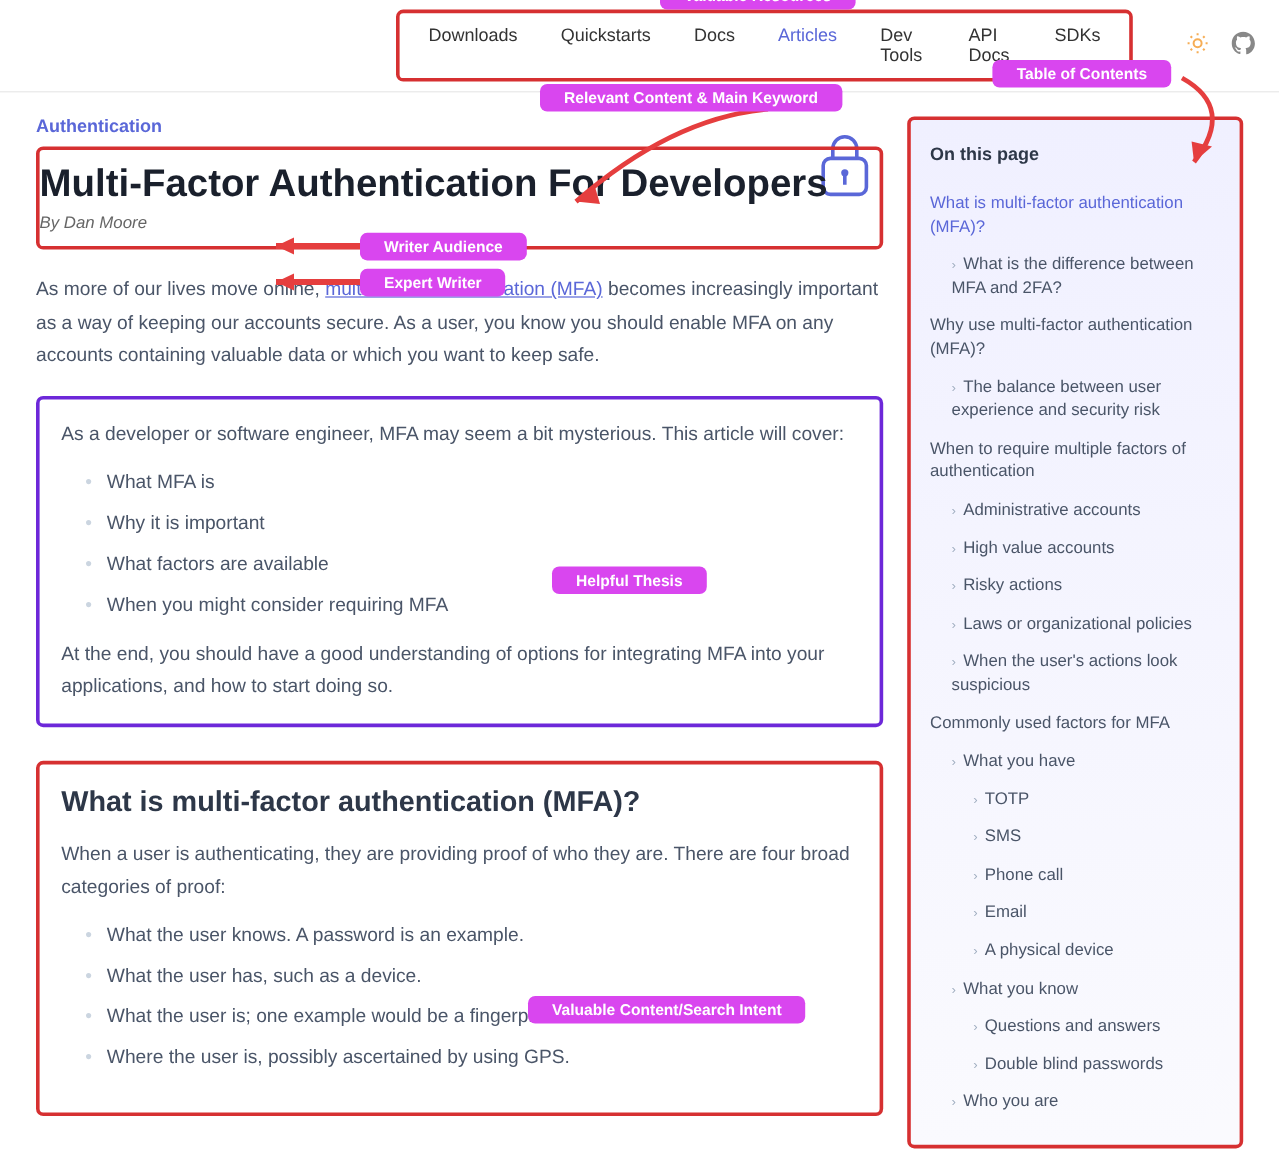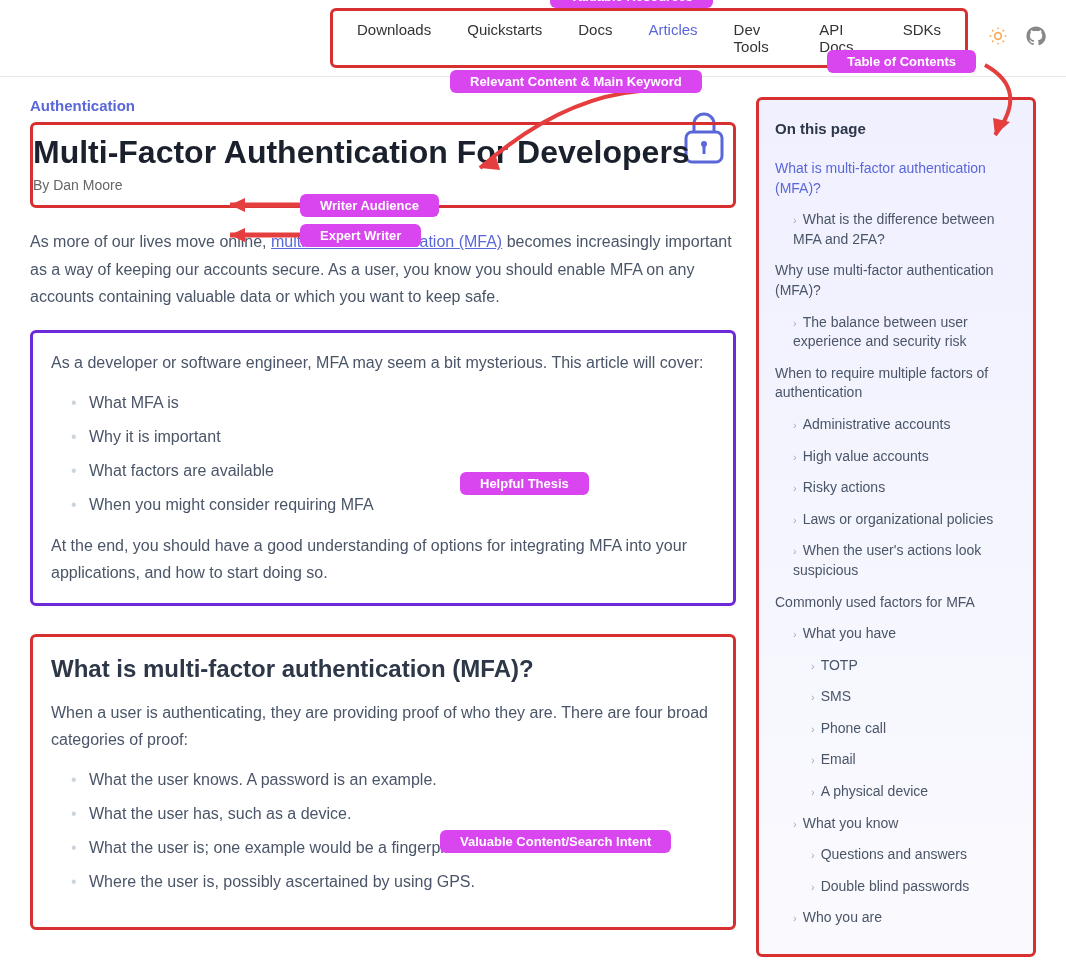--- a/index.html
+++ b/index.html
@@ -1,29 +1,29 @@
 <!DOCTYPE html>
 <html><head>
 <meta charset="utf-8">
 <style>
 * { box-sizing: border-box; margin: 0; padding: 0; }
 body { font-family: -apple-system, BlinkMacSystemFont, "Segoe UI", Helvetica, Arial, sans-serif; background: #fff; color: #2d3748; width: 1066px; }
-.topnav { display: flex; align-items: center; padding: 8px 20px; border-bottom: 1px solid #e8e8e8; justify-content: flex-end; position: relative; }
+.topnav { display: flex; align-items: center; padding: 8px 20px; border-bottom: 1px solid #e8e8e8; justify-content: flex-end; position: relative; gap: 24px; }
 .nav-items { display: flex; gap: 0; border: 3px solid #d63031; border-radius: 6px; padding: 4px 6px; margin-right: auto; margin-left: 310px; }
 .nav-item { padding: 6px 18px; font-size: 15px; font-weight: 500; color: #333; cursor: pointer; }
 .nav-item.active { color: #5a67d8; }
 .top-icons { display: flex; gap: 18px; align-items: center; padding-left: 20px; }
 .icon-btn { color: #888; cursor: pointer; }
 .container { display: flex; padding: 20px 30px 30px 30px; gap: 20px; align-items: flex-start; }
 .main { flex: 1; max-width: 720px; }
 .sidebar { width: 280px; border: 3px solid #d63031; border-radius: 6px; padding: 20px 16px; background: linear-gradient(180deg, #f0f0ff 0%, #fafafe 100%); position: relative; }
 .breadcrumb { color: #5a67d8; font-weight: 600; font-size: 15px; margin-bottom: 8px; }
 .title-box { border: 3px solid #d63031; border-radius: 6px; padding: 8px 12px 12px 0; margin-bottom: 20px; position: relative; }
 .title-box h1 { font-size: 32px; font-weight: 800; color: #1a202c; line-height: 1.2; }
-.byline { font-size: 14px; color: #666; margin-top: 6px; }
+.byline { font-size: 14px; color: #666; margin-top: 6px; font-style: italic; }
 .intro-p { font-size: 16px; color: #4a5568; line-height: 1.7; margin-bottom: 20px; }
 .intro-p a { color: #5a67d8; text-decoration: underline; }
 .thesis-box { border: 3px solid #6d28d9; border-radius: 6px; padding: 16px 18px; margin-bottom: 28px; position: relative; }
 .thesis-box p, .content-box p { font-size: 16px; color: #4a5568; line-height: 1.7; }
 .thesis-box ul, .content-box ul { list-style: none; padding: 10px 0 10px 20px; }
 .thesis-box li, .content-box li { font-size: 16px; color: #4a5568; padding: 8px 0; position: relative; padding-left: 18px; }
 .thesis-box li::before, .content-box li::before { content: "•"; position: absolute; left: 0; color: #cbd5e0; }
 .content-box { border: 3px solid #d63031; border-radius: 6px; padding: 18px; position: relative; }
 .content-box h2 { font-size: 24px; font-weight: 700; color: #2d3748; margin-bottom: 16px; }
 .toc-title { font-weight: 700; font-size: 15px; color: #2d3748; margin-bottom: 16px; }

